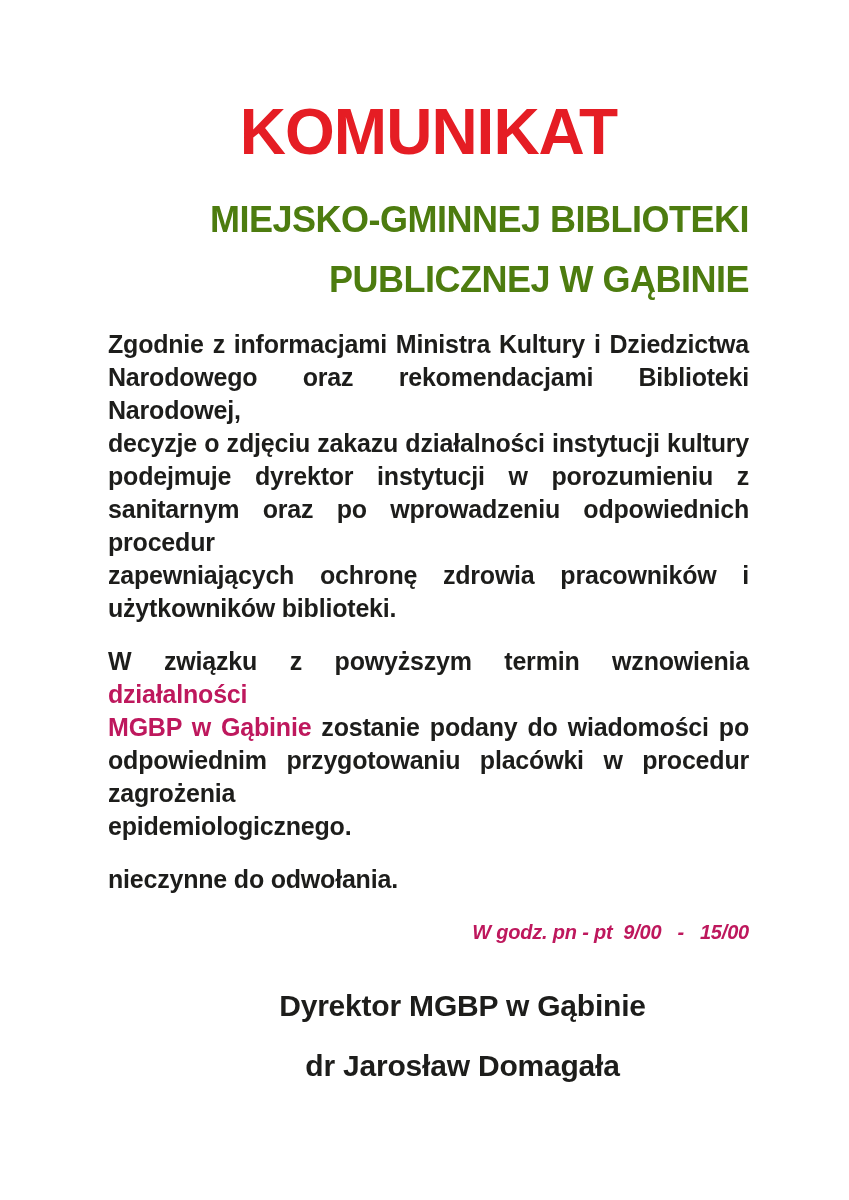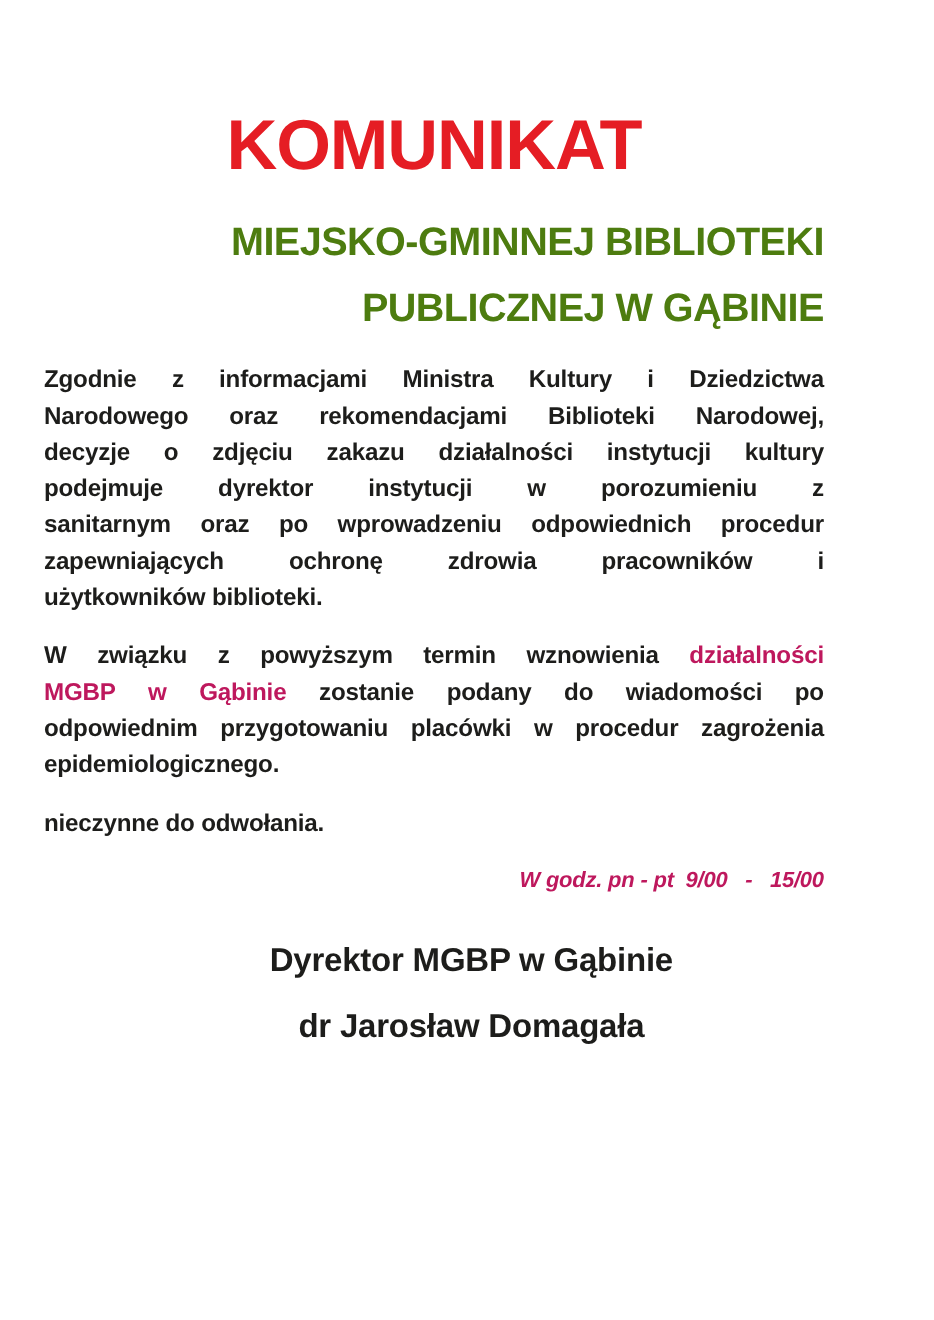--- a/index.html
+++ b/index.html
@@ -6,21 +6,21 @@
     margin: 0;
     padding: 0;
     background: #ffffff;
   }
   .doc {
     position: relative;
     width: 849px;
     height: 1200px;
     background: #ffffff;
     box-sizing: border-box;
-    padding: 96px 100px 0 40px;
+    padding: 96px 100px 0 108px;
     font-family: "Liberation Sans", "DejaVu Sans", sans-serif;
     font-weight: bold;
     color: #1d1d1b;
     overflow: hidden;
   }
   .title {
     font-size: 64px;
     line-height: 72px;
     text-align: center;
     color: #e51d24;
@@ -33,21 +33,21 @@
     color: #4d7c0f;
   }
   .subtitle .subline {
     font-size: 36px;
     line-height: 60px;
     letter-spacing: -0.5px;
     white-space: nowrap;
   }
   .para {
     margin: 0 0 20px 0;
-    font-size: 22px;
+    font-size: 25px;
     line-height: 33px;
     letter-spacing: -0.2px;
   }
   .para .line {
     text-align: justify;
     text-align-last: justify;
   }
   .para .line.last {
     text-align: left;
     text-align-last: left;

